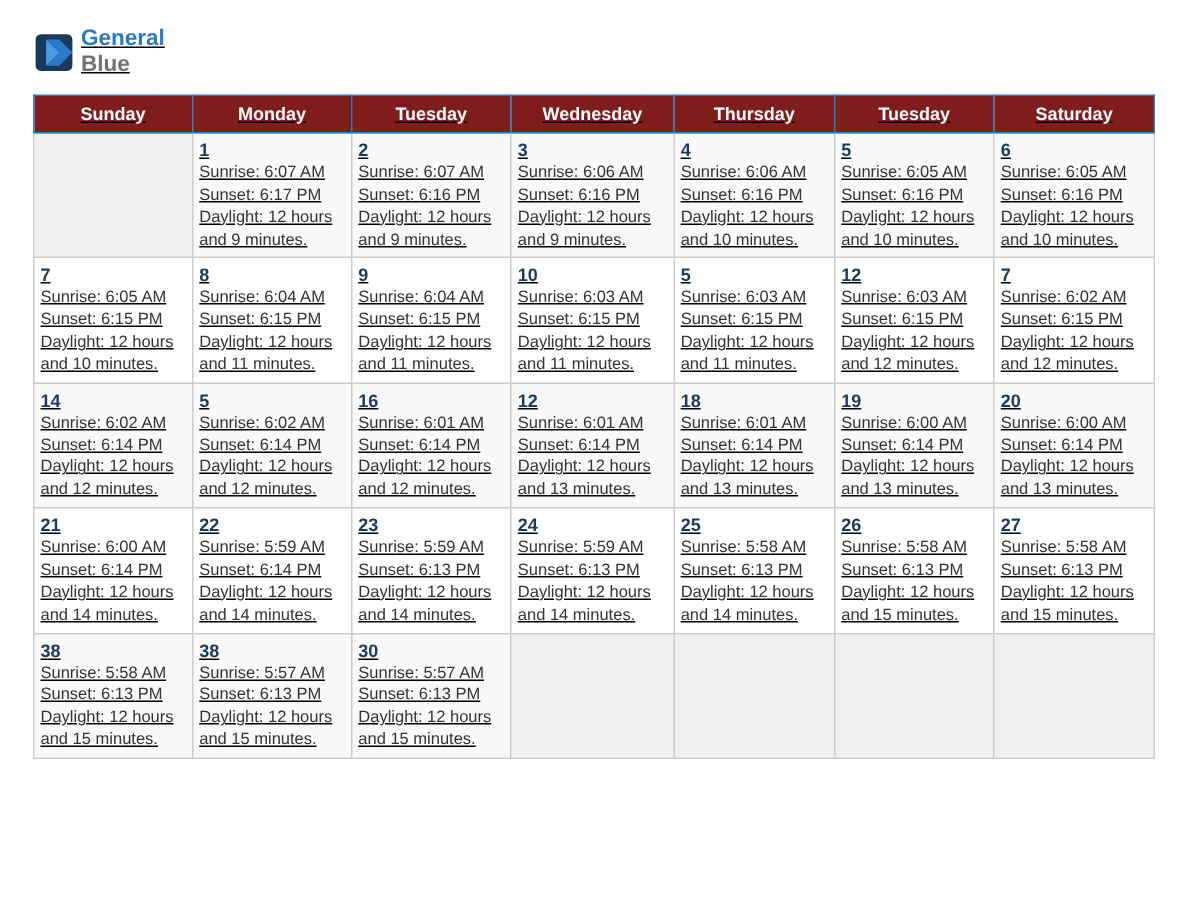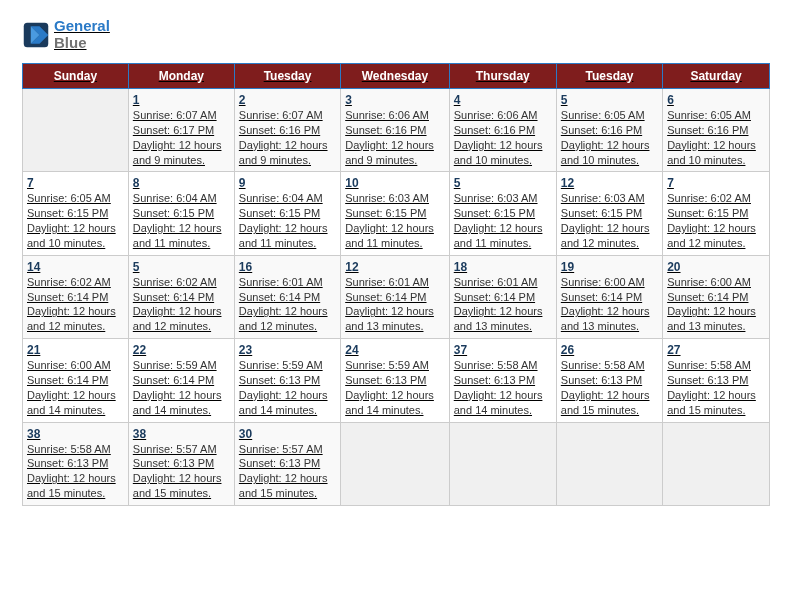--- a/index.html
+++ b/index.html
@@ -305,21 +305,21 @@
 and 14 minutes.</div>
           </td>
           <td>
             <span class="day-num">24</span>
             <div class="day-info" style="white-space: pre-line;">Sunrise: 5:59 AM
 Sunset: 6:13 PM
 Daylight: 12 hours
 and 14 minutes.</div>
           </td>
           <td>
-            <span class="day-num">37</span>
+            <span class="day-num">25</span>
             <div class="day-info" style="white-space: pre-line;">Sunrise: 5:58 AM
 Sunset: 6:13 PM
 Daylight: 12 hours
 and 14 minutes.</div>
           </td>
           <td>
             <span class="day-num">26</span>
             <div class="day-info" style="white-space: pre-line;">Sunrise: 5:58 AM
 Sunset: 6:13 PM
 Daylight: 12 hours

